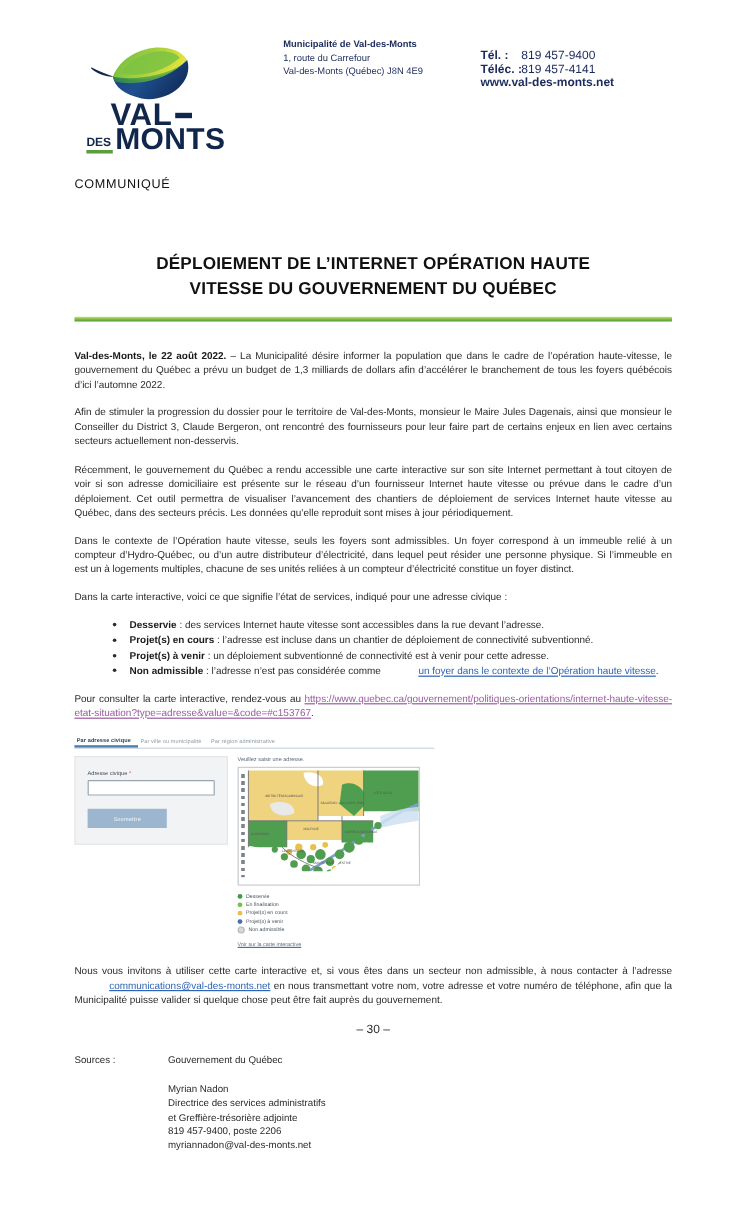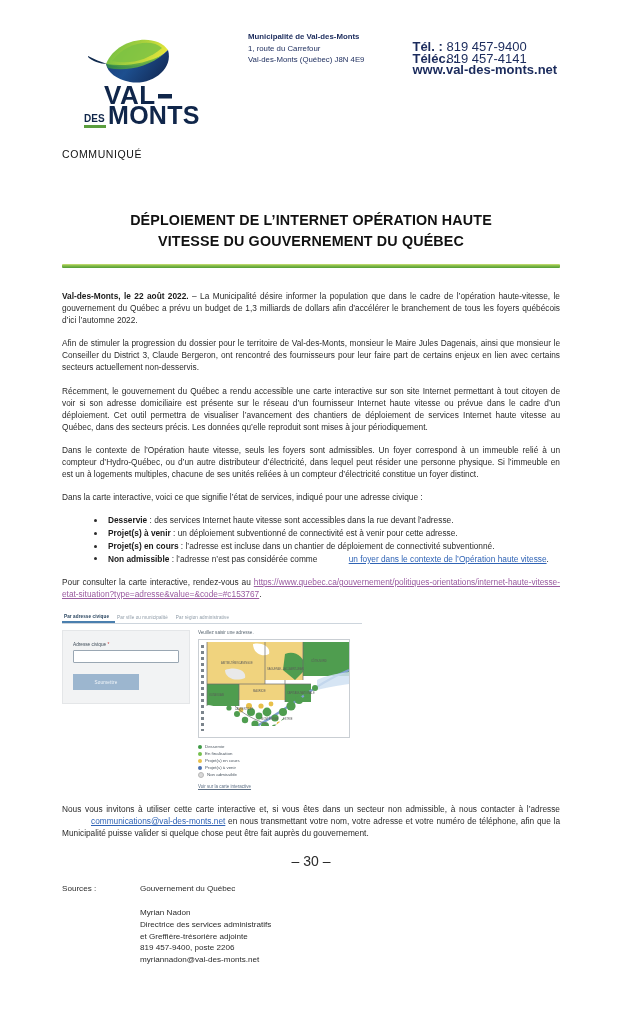--- a/index.html
+++ b/index.html
@@ -27,38 +27,38 @@
   .header {
     display: flex;
     align-items: flex-start;
     padding-top: 28px;
     height: 112px;
     box-sizing: border-box;
   }
   .logo-block {
     width: 130px;
     flex: 0 0 130px;
-    margin-left: 20px;
+    margin-left: 8px;
   }
   .logo-svg { display: block; }
 
   .addr-block {
     margin-left: 36px;
     margin-top: 3px;
     font-size: 7.8px;
     line-height: 11.6px;
     color: #1b2b5c;
     white-space: nowrap;
   }
   .addr-block .b { font-weight: bold; }
 
   .contact-block {
     margin-left: 48px;
     margin-top: 13px;
-    font-size: 13px;
+    font-size: 10px;
     line-height: 11.6px;
     color: #1b2b5c;
     white-space: nowrap;
   }
   .contact-row { display: flex; }
   .contact-label { font-weight: bold; width: 34px; flex: 0 0 34px; }
   .contact-val { }
   .contact-web { font-weight: bold; }
 
   
@@ -225,21 +225,21 @@
     font-size: 4.5px;
     color: #5d6f85;
     text-decoration: underline;
   }
 
   
   .closing { margin-top: 14px; }
   .dash30 {
     margin-top: 14px;
     text-align: center;
-    font-size: 14px;
+    font-size: 10px;
     color: #2b2b2b;
   }
   .sources {
     margin-top: 14px;
     display: flex;
     font-size: 8.1px;
     line-height: 12px;
     color: #2b2b2b;
   }
   .sources-label { width: 78px; flex: 0 0 78px; }
@@ -332,24 +332,24 @@
     <p class="para">Afin de stimuler la progression du dossier pour le territoire de Val-des-Monts, monsieur le Maire Jules Dagenais, ainsi que monsieur le Conseiller du District 3, Claude Bergeron, ont rencontré des fournisseurs pour leur faire part de certains enjeux en lien avec certains secteurs actuellement non-desservis.</p>
     <p class="para">Récemment, le gouvernement du Québec a rendu accessible une carte interactive sur son site Internet permettant à tout citoyen de voir si son adresse domiciliaire est présente sur le réseau d’un fournisseur Internet haute vitesse ou prévue dans le cadre d’un déploiement. Cet outil permettra de visualiser l’avancement des chantiers de déploiement de services Internet haute vitesse au Québec, dans des secteurs précis. Les données qu’elle reproduit sont mises à jour périodiquement.</p>
     <p class="para">Dans le contexte de l’Opération haute vitesse, seuls les foyers sont admissibles. Un foyer correspond à un immeuble relié à un compteur d’Hydro-Québec, ou d’un autre distributeur d’électricité, dans lequel peut résider une personne physique. Si l’immeuble en est un à logements multiples, chacune de ses unités reliées à un compteur d’électricité constitue un foyer distinct.</p>
     <p class="para">Dans la carte interactive, voici ce que signifie l’état de services, indiqué pour une adresse civique :</p>
 
     <ul class="bullets">
       <li>
         <span class="bold">Desservie</span><span> : des services Internet haute vitesse sont accessibles dans la rue devant l’adresse.</span>
       </li>
       <li>
-        <span class="bold">Projet(s) à venir</span><span> : un déploiement subventionné de connectivité est à venir pour cette adresse.</span>
+        <span class="bold">Projet(s) en cours</span><span> : l’adresse est incluse dans un chantier de déploiement de connectivité subventionné.</span>
       </li>
       <li>
-        <span class="bold">Projet(s) en cours</span><span> : l’adresse est incluse dans un chantier de déploiement de connectivité subventionné.</span>
+        <span class="bold">Projet(s) à venir</span><span> : un déploiement subventionné de connectivité est à venir pour cette adresse.</span>
       </li>
       <li>
         <span class="bold">Non admissible</span><span> : l’adresse n’est pas considérée comme </span><a class="link-blue" href="#">un foyer dans le contexte de l’Opération haute vitesse</a><span>.</span>
       </li>
     </ul>
 
     <p class="para">
       <span>Pour consulter la carte interactive, rendez-vous au </span><a class="link-purple" href="#">https://www.quebec.ca/gouvernement/politiques-orientations/internet-haute-vitesse-etat-situation?type=adresse&amp;value=&amp;code=#c153767</a><span>.</span>
     </p>
   </div>

